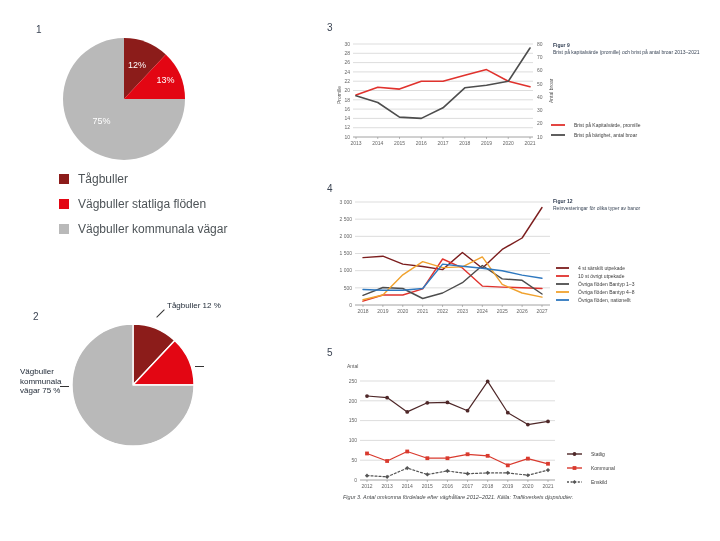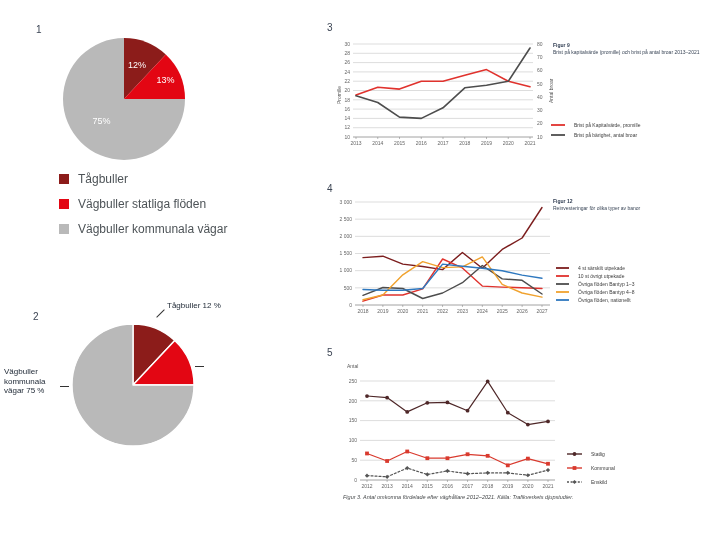--- a/index.html
+++ b/index.html
@@ -317,21 +317,21 @@
 <style>
   #fig1-num{left:36px;top:24px}
   #pie1{left:62px;top:37px}
   #legend1{left:59px;top:172px}
   #fig2-num{left:33px;top:311px}
   #pie2{left:71px;top:323px}
   #co-tag{left:167px;top:301px;width:80px}
   #co-tag-line{left:155px;top:313px;width:11px;transform:rotate(-45deg)}
   #co-stat{left:207px;top:351px;width:66px}
   #co-stat-line{left:195px;top:366px;width:9px}
-  #co-komm{left:4px;top:367px;width:54px}
+  #co-komm{left:20px;top:367px;width:54px}
   #co-komm-line{left:60px;top:386px;width:9px}
   #fig3-num{left:327px;top:22px}
   #chart3{left:336px;top:38px}
   #ylab3-left{left:336px;top:104px}
   #ylab3-right{left:548px;top:103px}
   #fig3-title{left:553px;top:42px}
   #legend3{left:551px;top:120px}
   #fig4-num{left:327px;top:183px}
   #chart4{left:333px;top:196px}
   #fig4-title{left:553px;top:198px}

